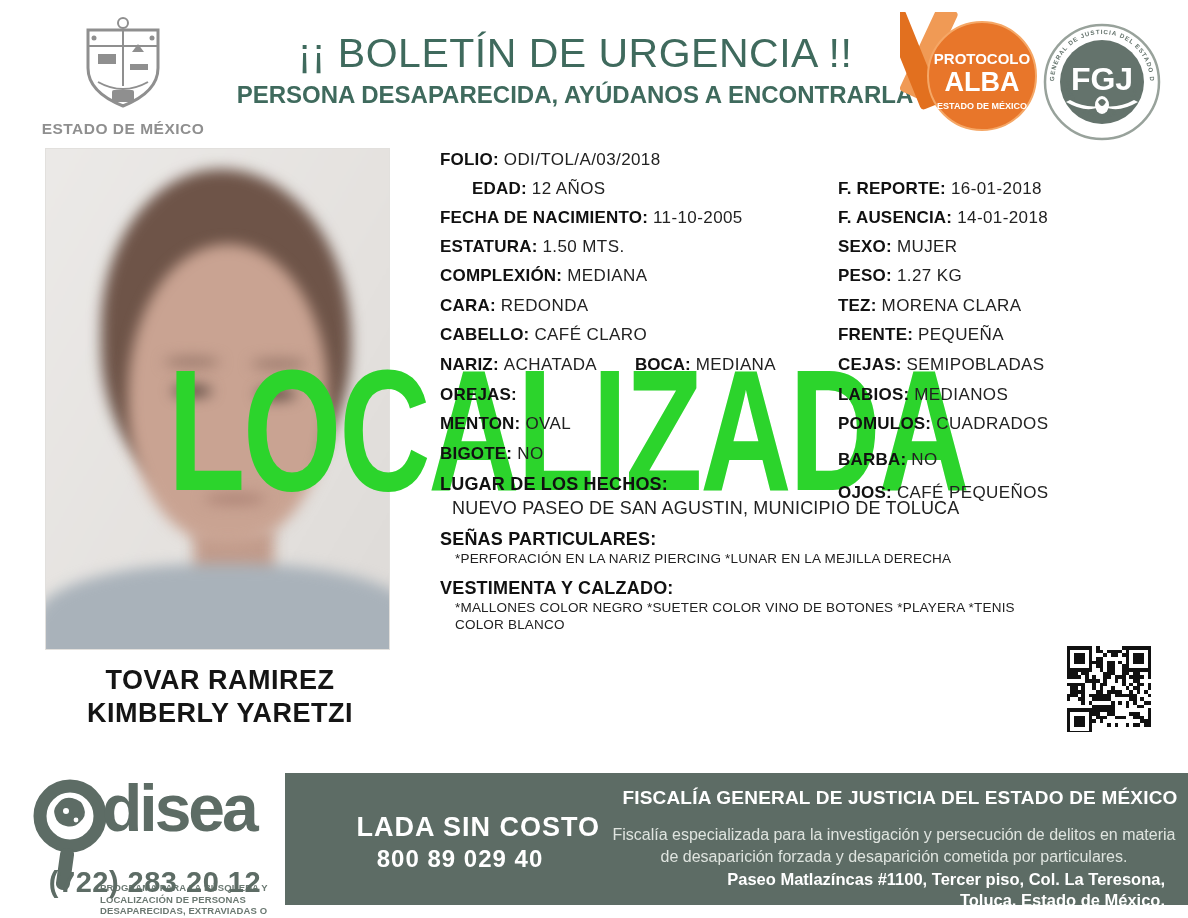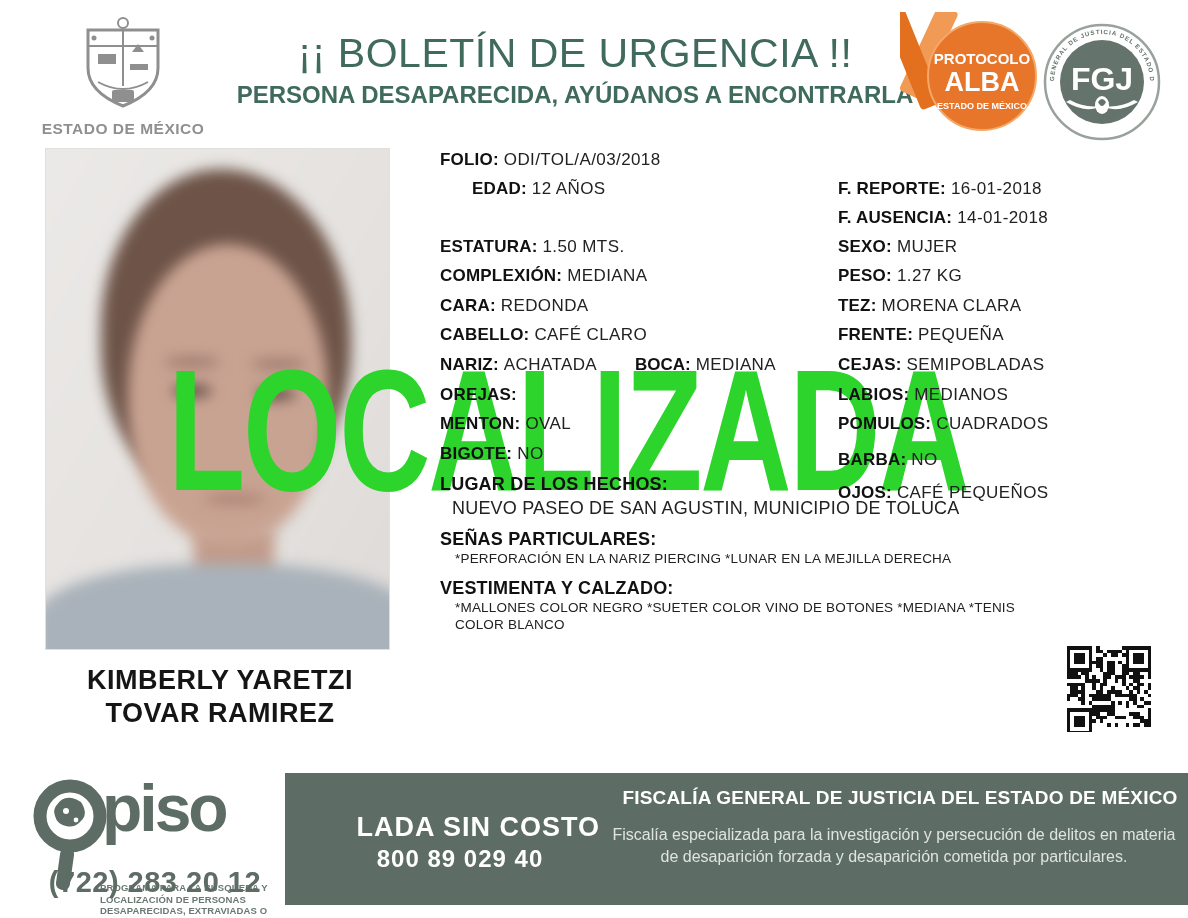--- a/index.html
+++ b/index.html
@@ -157,20 +157,23 @@
     <div class="blur ph-mouth"></div>
     <div class="blur ph-body"></div>
   </div>
 
   <div class="frow" style="left:440px; top:150px;">
     <span class="lb">FOLIO:</span><span class="vl">ODI/TOL/A/03/2018</span>
   </div>
   <div class="frow" style="left:440px; top:179px;margin-left:32px;">
     <span class="lb">EDAD:</span><span class="vl">12 AÑOS</span>
   </div>
+  <div class="frow" style="left:440px; top:208px;">
+    <span class="lb">FECHA DE NACIMIENTO:</span><span class="vl">11-10-2005</span>
+  </div>
   <div class="frow" style="left:440px; top:237px;">
     <span class="lb">ESTATURA:</span><span class="vl">1.50 MTS.</span>
   </div>
   <div class="frow" style="left:440px; top:266px;">
     <span class="lb">COMPLEXIÓN:</span><span class="vl">MEDIANA</span>
   </div>
   <div class="frow" style="left:440px; top:296px;text-align:center;">
     <span class="lb">CARA:</span><span class="vl">REDONDA</span>
   </div>
   <div class="frow" style="left:440px; top:325px;">
@@ -189,21 +192,21 @@
     <span class="lb">BIGOTE:</span><span class="vl">NO</span>
   </div>
 
   <div class="sect-label" style="left:440px; top:474px;">LUGAR DE LOS HECHOS:</div>
   <div class="sect-value" style="left:452px; top:500px; font-size:18px;">NUEVO PASEO DE SAN AGUSTIN, MUNICIPIO DE TOLUCA</div>
 
   <div class="sect-label" style="left:440px; top:529px;">SEÑAS PARTICULARES:</div>
   <div class="sect-value" style="left:455px; top:551px; width:600px;">*PERFORACIÓN EN LA NARIZ PIERCING *LUNAR  EN LA MEJILLA DERECHA</div>
 
   <div class="sect-label" style="left:440px; top:578px;">VESTIMENTA Y CALZADO:</div>
-  <div class="sect-value" style="left:455px; top:600px; width:575px;">*MALLONES COLOR NEGRO *SUETER COLOR  VINO DE BOTONES *MEDIANA   *TENIS COLOR BLANCO</div>
+  <div class="sect-value" style="left:455px; top:600px; width:575px;">*MALLONES COLOR NEGRO *SUETER COLOR  VINO DE BOTONES *PLAYERA   *TENIS COLOR BLANCO</div>
 
   <div class="frow" style="left:838px; top:179px;">
     <span class="lb">F. REPORTE:</span><span class="vl">16-01-2018</span>
   </div>
   <div class="frow" style="left:838px; top:208px;">
     <span class="lb">F. AUSENCIA:</span><span class="vl">14-01-2018</span>
   </div>
   <div class="frow" style="left:838px; top:237px;">
     <span class="lb">SEXO:</span><span class="vl">MUJER</span>
   </div>
@@ -228,22 +231,22 @@
   <div class="frow" style="left:838px; top:444px;margin-top:39px;">
     <span class="lb">OJOS:</span><span class="vl">CAFÉ PEQUEÑOS</span>
   </div>
   <div class="frow" style="left:838px; top:450px;">
     <span class="lb">BARBA:</span><span class="vl">NO</span>
   </div>
 
   <div class="watermark">LOCALIZADA</div>
 
   <div class="person-name">
+    <div>TOVAR RAMIREZ</div>
     <div>KIMBERLY YARETZI</div>
-    <div>TOVAR RAMIREZ</div>
   </div>
 
   <div class="qr">
     <svg id="qr-svg" width="92" height="95" viewBox="0 0 25 25" shape-rendering="crispEdges">
         <rect x="9" y="2" width="1" height="1" fill="#111"></rect>
         <rect x="16" y="2" width="1" height="1" fill="#111"></rect>
         <rect x="9" y="3" width="1" height="1" fill="#111"></rect>
         <rect x="10" y="3" width="1" height="1" fill="#111"></rect>
         <rect x="12" y="3" width="1" height="1" fill="#111"></rect>
         <rect x="13" y="3" width="1" height="1" fill="#111"></rect>
@@ -442,25 +445,29 @@
 
   <div class="odisea">
     <div class="odisea-row">
       <svg width="78" height="118" viewBox="0 0 78 118">
         <circle cx="40" cy="38" r="30" fill="none" stroke="#5d6c65" stroke-width="13"></circle>
         <path d="M26 28 q6 -10 16 -8 q10 2 12 10 q3 8 -4 14 q-6 6 -14 4 q-9 -2 -11 -10 q-2 -6 1 -10 Z" fill="#5d6c65"></path>
         <circle cx="36" cy="33" r="3" fill="#ffffff"></circle>
         <circle cx="46" cy="42" r="2.4" fill="#ffffff"></circle>
         <rect x="28" y="70" width="14" height="42" rx="6" fill="#5d6c65" transform="rotate(8 35 91)"></rect>
       </svg>
-      <div class="odisea-brand">piso</div>
+      <div class="odisea-brand">disea</div>
     </div>
     <div class="odisea-sub">PROGRAMA PARA LA BÚSQUEDA Y LOCALIZACIÓN DE PERSONAS DESAPARECIDAS, EXTRAVIADAS  O AUSENTES</div>
   </div>
   <div class="odisea-phone">(722) 283 20 12</div>
 
   <div class="lada-label" style="left:320px; width:280px;">LADA SIN COSTO</div>
   <div class="lada-number" style="left:310px; width:300px;">800 89 029 40</div>
 
   <div class="fisc-title">FISCALÍA GENERAL DE JUSTICIA DEL ESTADO DE MÉXICO</div>
   <div class="fisc-desc">Fiscalía especializada para la investigación y persecución de delitos en materia de desaparición forzada y desaparición cometida por particulares.</div>
+  <div class="fisc-addr">
+    <div>Paseo Matlazíncas #1100, Tercer piso, Col. La Teresona,</div>
+    <div>Toluca, Estado de México.</div>
+  </div>
 
 </div>
 
 </body></html>

